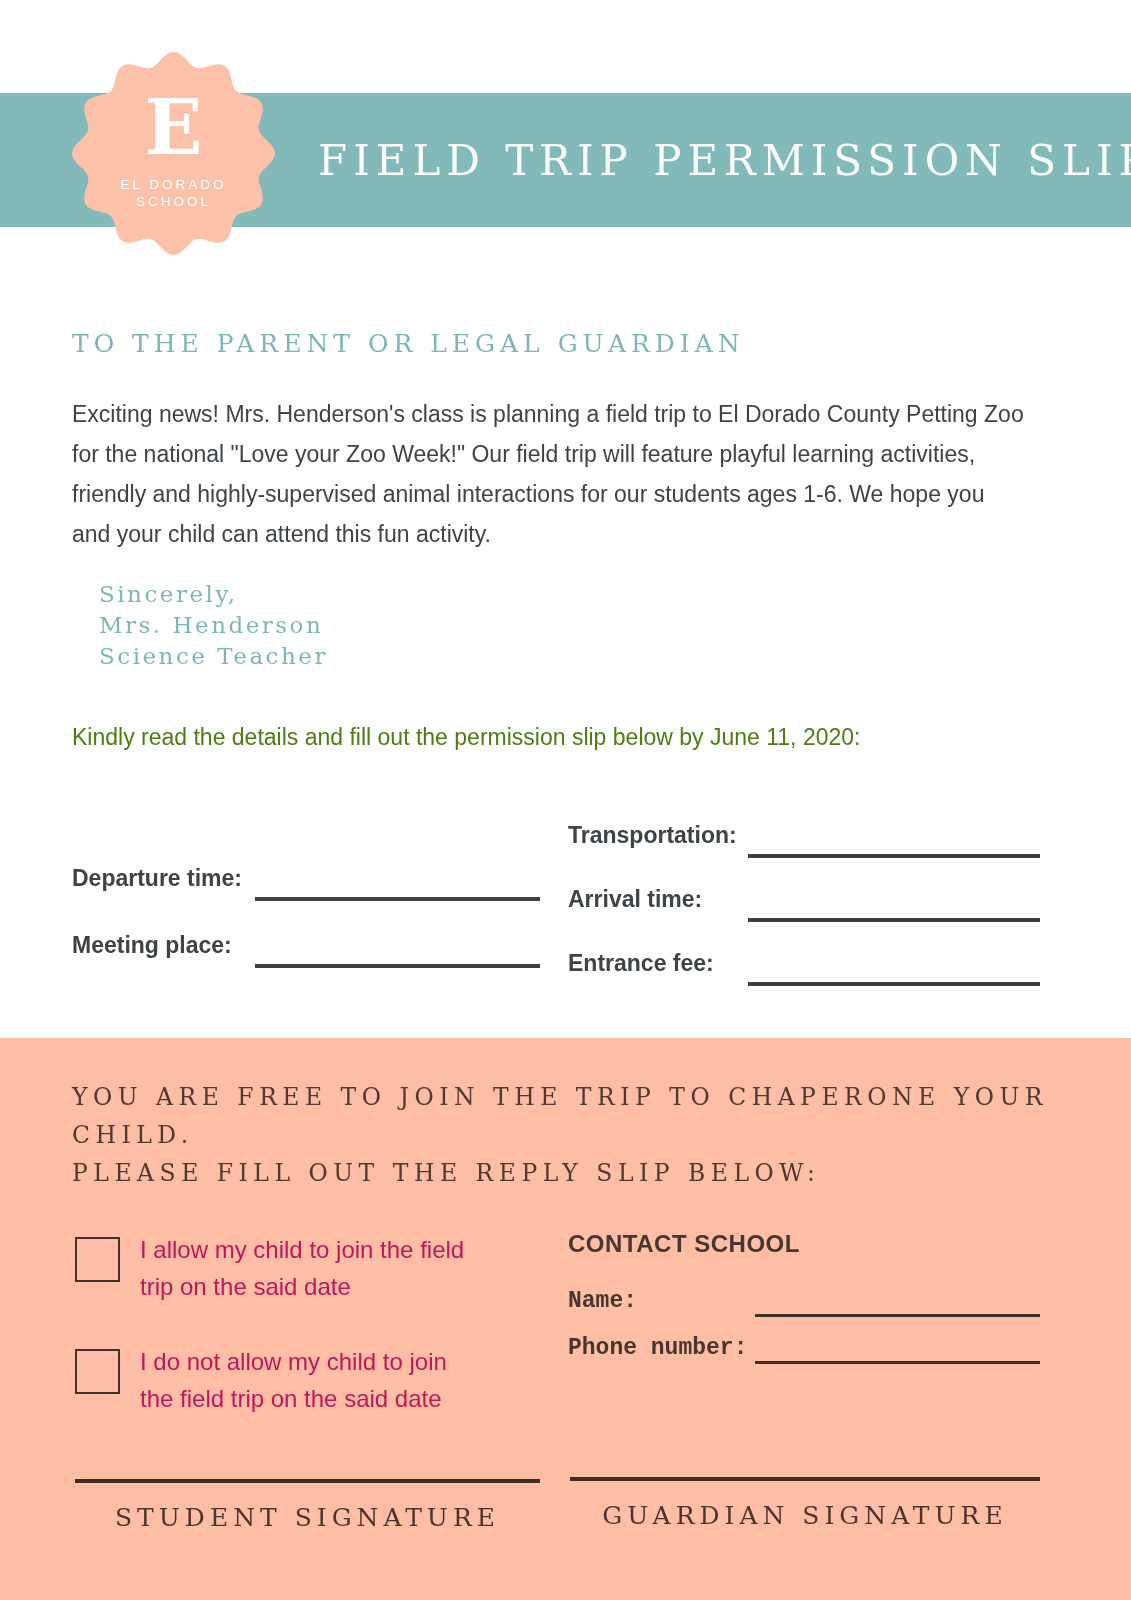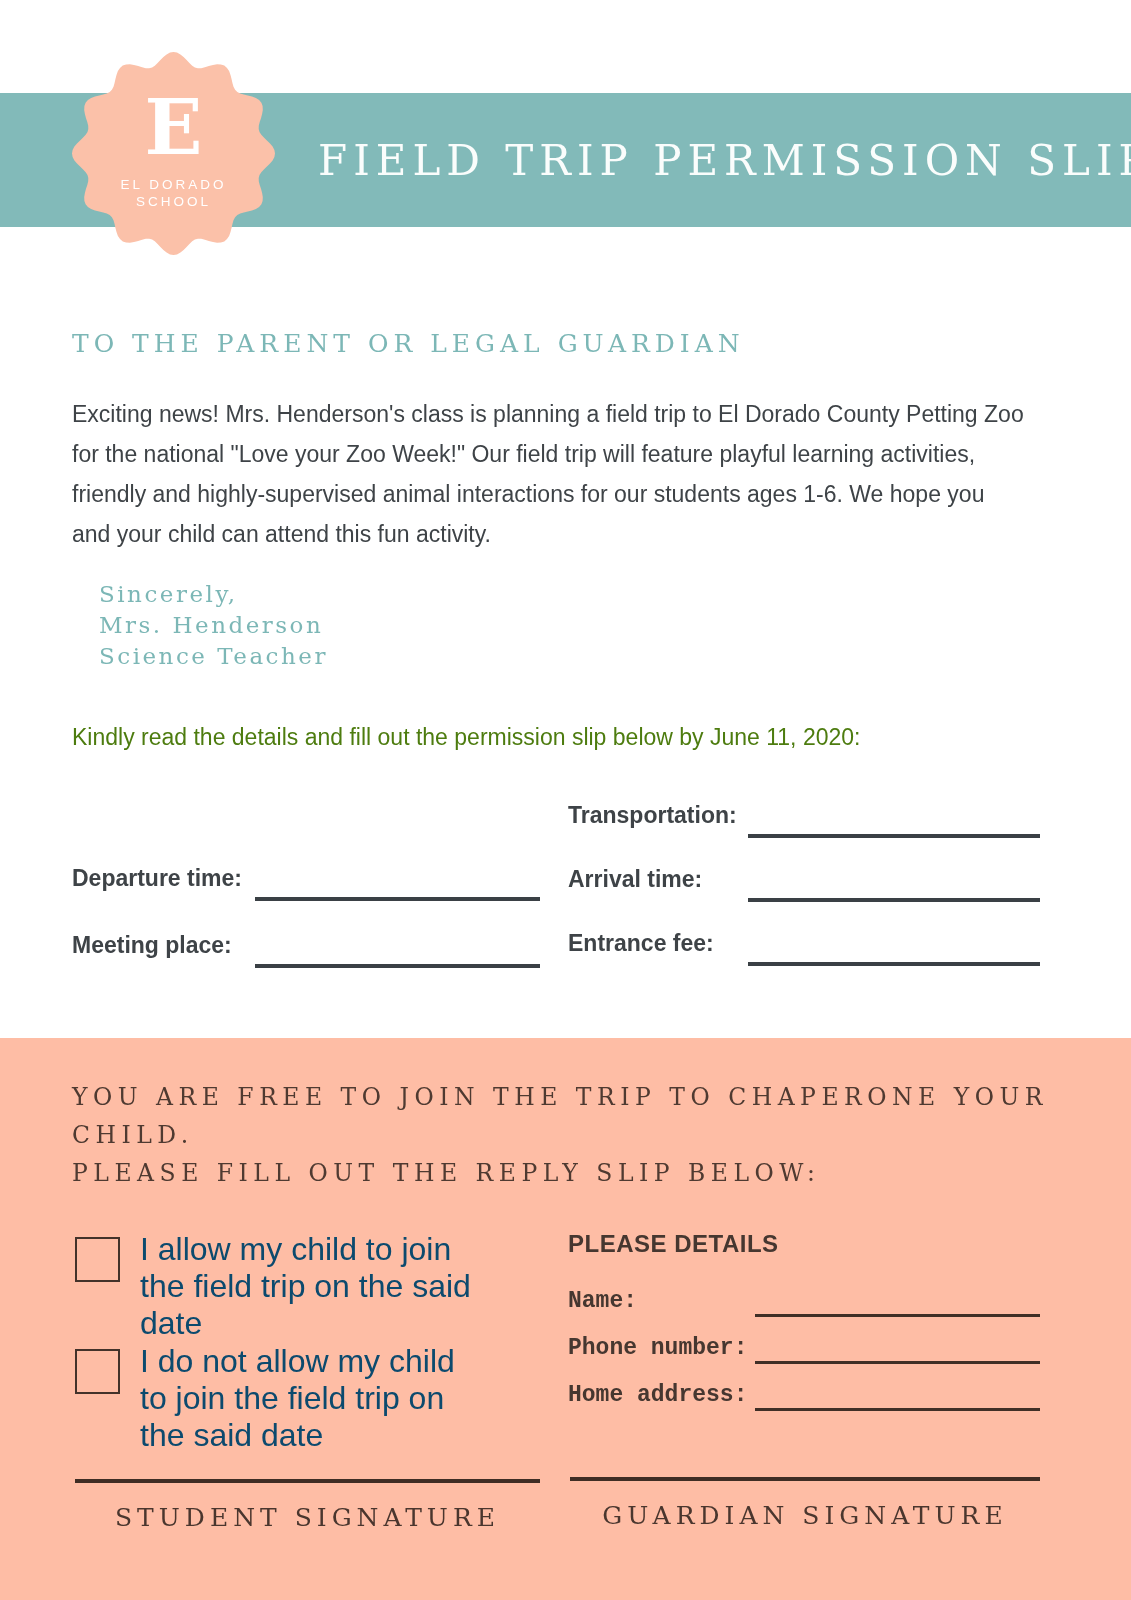--- a/index.html
+++ b/index.html
@@ -62,40 +62,40 @@
   .trip-row .lbl {
     position:absolute; left:0; top:0;
     font-size:23px; font-weight:bold; color:#3E4347; white-space:nowrap;
   }
   .fill-line {
     position:absolute; border-top:4px solid #3A4045;
   }
   .trip-row .fill-line { top:32px; }
   .col-l { left:72px;  width:468px; }
   .col-l .fill-line { left:183px; right:0; }
-  .col-r { left:568px; width:472px; }
+  .col-r { left:568px; width:472px;margin-top:20px; }
   .col-r .fill-line { left:180px; right:0; }
   
   .reply {
     position:absolute; left:0; top:1038px; width:1131px; height:562px;
     background:#FEBDA5;
   }
   .reply-heading {
     position:absolute; left:72px; top:40px;
     font-family:"DejaVu Serif", serif;
     font-size:23.5px; line-height:38px; letter-spacing:5.5px; color:#4F3A31;
   }
   .check-row { position:absolute; left:75px; }
   .check-box {
     position:absolute; left:0; top:6px; width:41px; height:41px;
     border:2px solid #43322A; background:transparent;
   }
   .check-label {
     position:absolute; left:65px; top:0; width:332px;
-    font-size:32px; line-height:37px; color:#0c4a6e;
+    font-size:24px; line-height:37px; color:#be185d;
   }
   .contact-heading {
     position:absolute; left:568px; top:192px;
     font-size:24px; font-weight:bold; letter-spacing:0.5px; color:#463730;
   }
   .contact-row { position:absolute; left:568px; width:472px; height:36px; }
   .contact-row .lbl {
     position:absolute; left:0; top:0;
     font-size:23px; font-weight:bold; color:#463730; white-space:nowrap;font-family:Liberation Mono, monospace;
   }
@@ -171,34 +171,30 @@
 
     <div class="check-row" style="top:193px">
       <span class="check-box"></span>
       <span class="check-label">I allow my child to join the field trip on the said date</span>
     </div>
     <div class="check-row" style="top:305px">
       <span class="check-box"></span>
       <span class="check-label">I do not allow my child to join the field trip on the said date</span>
     </div>
 
-    <div class="contact-heading">PLEASE DETAILS</div>
+    <div class="contact-heading">CONTACT SCHOOL</div>
 
     <div class="contact-row" style="top:250px">
       <span class="lbl">Name:</span>
       <span class="fill-line"></span>
     </div>
     <div class="contact-row" style="top:297px">
       <span class="lbl">Phone number:</span>
       <span class="fill-line"></span>
     </div>
-    <div class="contact-row" style="top:344px">
-      <span class="lbl">Home address:</span>
-      <span class="fill-line"></span>
-    </div>
 
     <div class="sig-block" style="left:75px; top:441px; width:465px;">
       <div class="sig-line"></div>
       <div class="sig-label">STUDENT SIGNATURE</div>
     </div>
     <div class="sig-block" style="left:570px; top:439px; width:470px;">
       <div class="sig-line"></div>
       <div class="sig-label">GUARDIAN SIGNATURE</div>
     </div>
 

